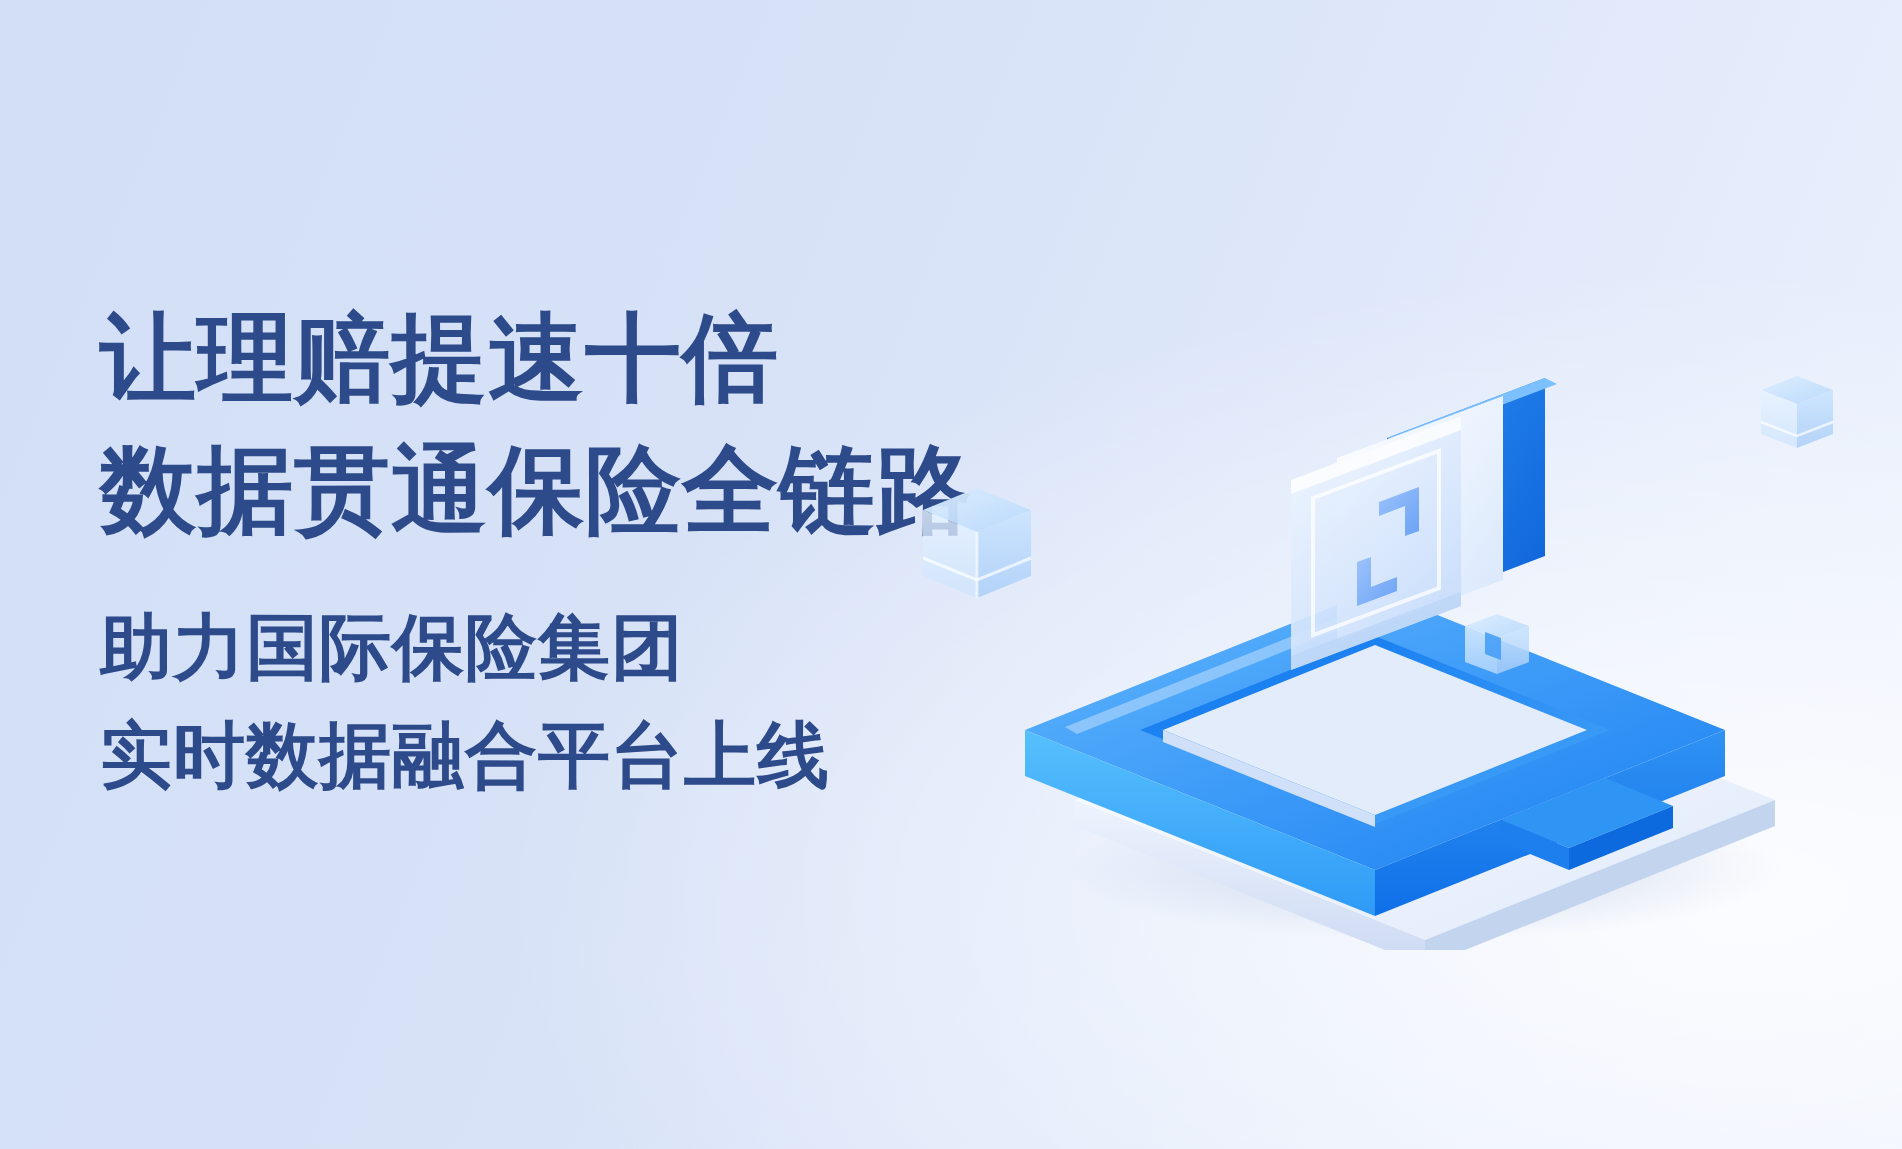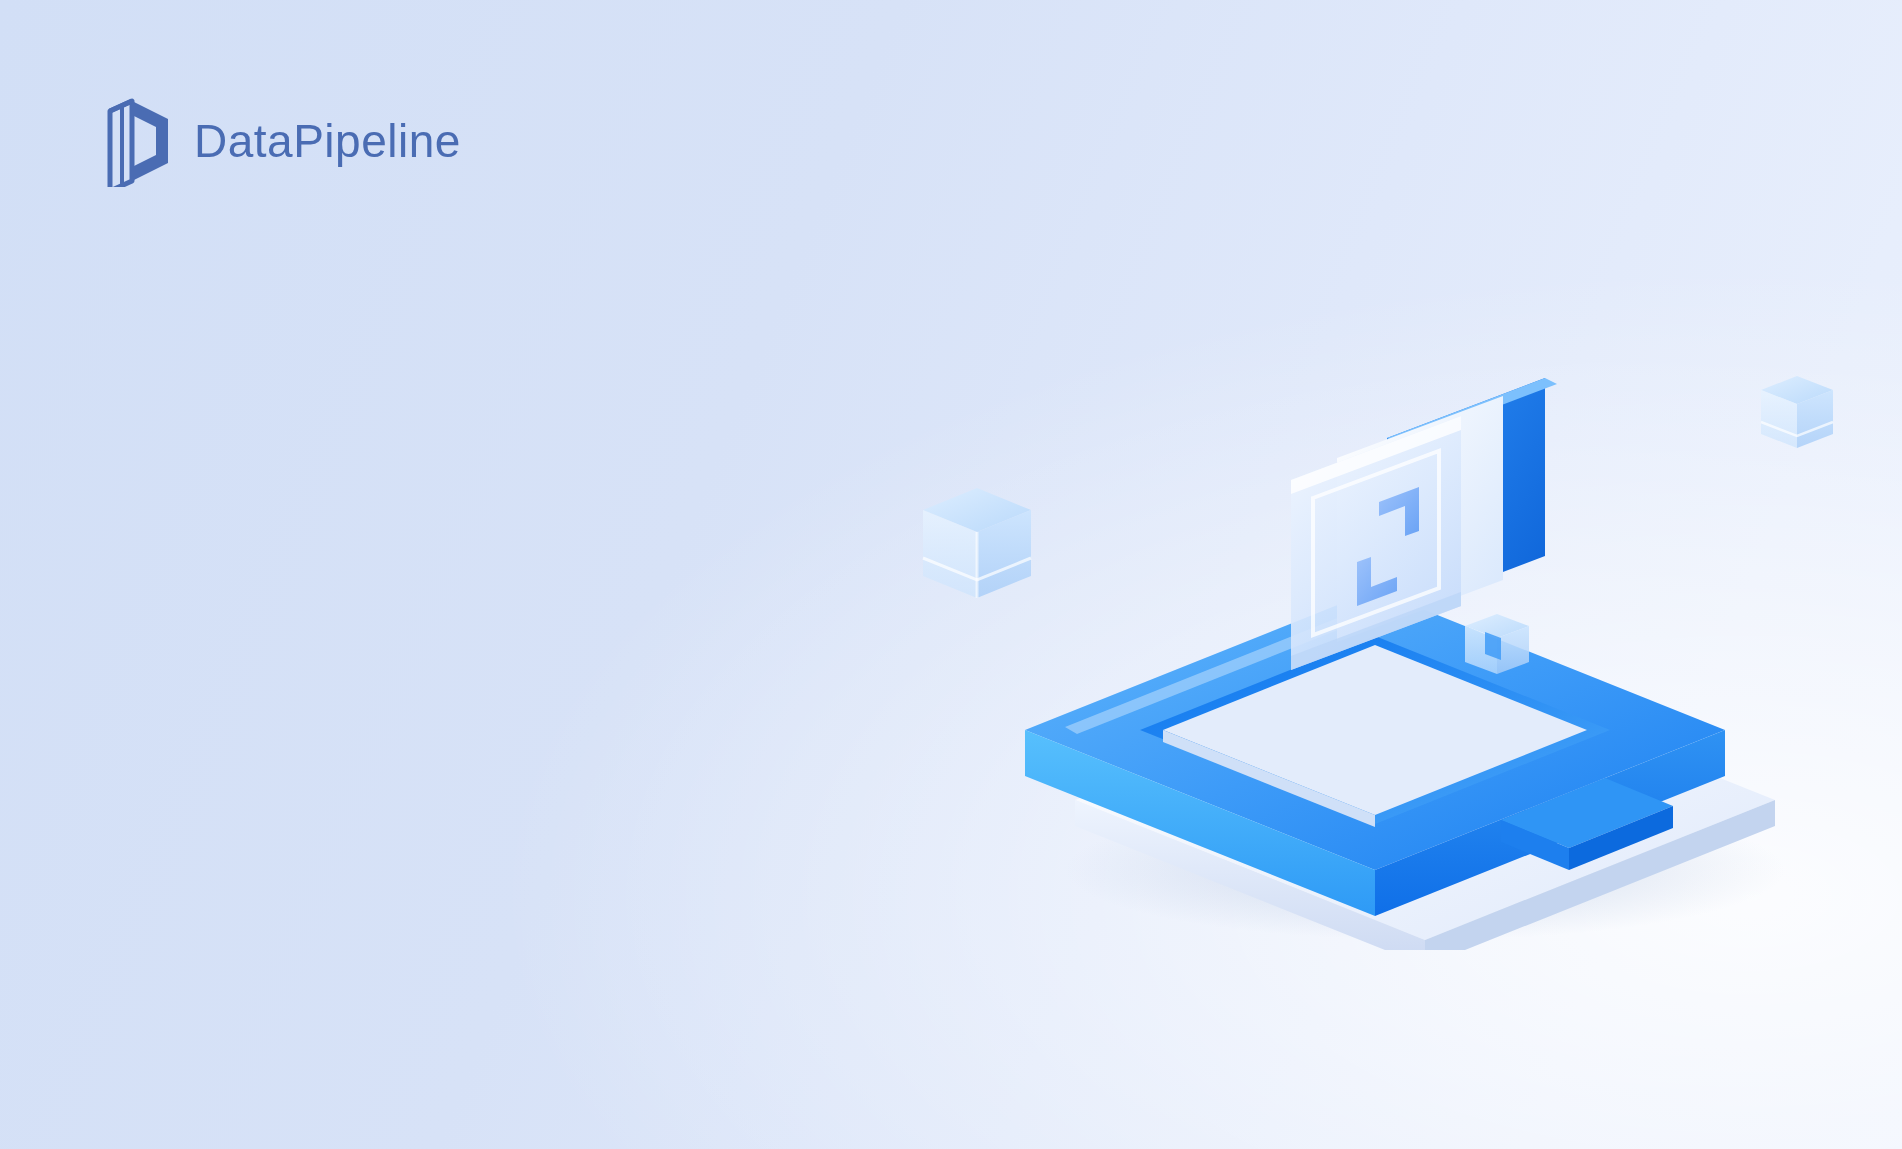--- a/index.html
+++ b/index.html
@@ -75,35 +75,27 @@
     width: 1000px;
     height: 620px;
   }
   .art svg { display: block; width: 100%; height: 100%; }
 </style>
 </head>
 <body>
 
 <div id="banner">
 
-  <div class="logo-wrap">
-    <span class="logo-mark-wrap">
-      <svg class="logo-mark" viewBox="0 0 72 92" xmlns="http://www.w3.org/2000/svg">
-
-        <path d="M32 6 L68 24 L68 68 L32 86 L32 72 L56 60 L56 32 L32 20 Z" fill="#4a6cb3"></path>
-
-        <path d="M32 6 L32 86 L10 96 L10 16 Z" fill="none" stroke="#4a6cb3" stroke-width="5" stroke-linejoin="round"></path>
-        <path d="M32 6 L10 16" fill="none" stroke="#4a6cb3" stroke-width="5" stroke-linejoin="round"></path>
-
-        <path d="M22 12 L22 92" fill="none" stroke="#4a6cb3" stroke-width="4"></path>
-      </svg>
-    </span>
-    <span class="logo-word">DataPipeline</span>
+
+  <div class="copy">
+    <div class="headline">让理赔提速十倍</div>
+    <div class="headline">数据贯通保险全链路</div>
+    <div class="subhead">助力国际保险集团</div>
+    <div class="subhead" style="margin-top:0">实时数据融合平台上线</div>
   </div>
-
 
   <div class="art">
     <svg viewBox="0 0 1000 620" xmlns="http://www.w3.org/2000/svg">
       <defs>
         <linearGradient id="gBaseTop" x1="0" y1="0" x2="1" y2="1">
           <stop offset="0" stop-color="#62b6fb"></stop>
           <stop offset="0.5" stop-color="#3d9bf8"></stop>
           <stop offset="1" stop-color="#1b7ff0"></stop>
         </linearGradient>
         <linearGradient id="gBaseLeft" x1="0" y1="0" x2="0" y2="1">

